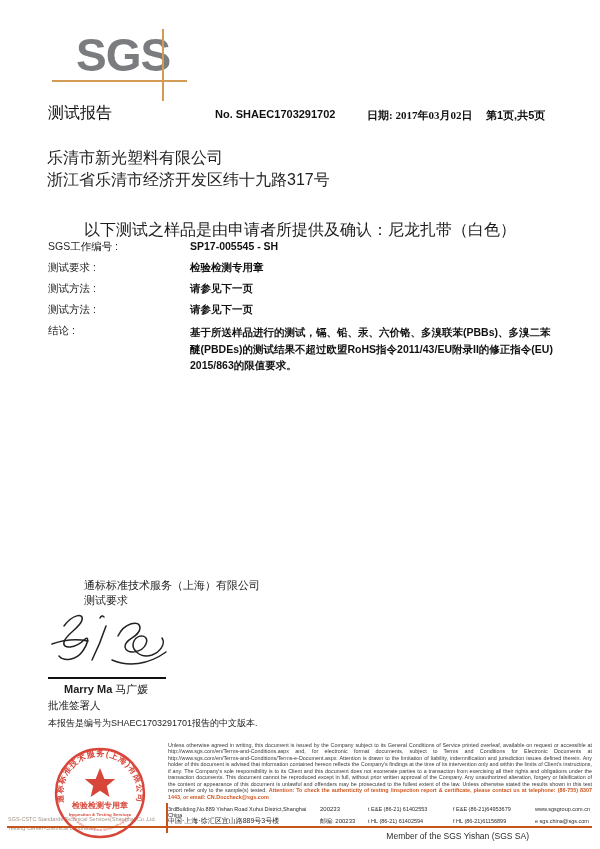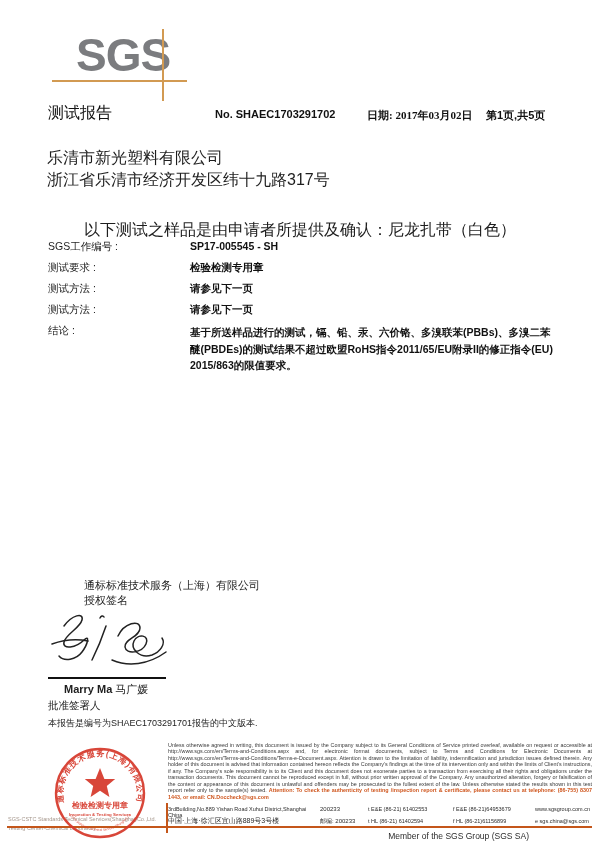--- a/index.html
+++ b/index.html
@@ -93,27 +93,27 @@
     <div class="field-row">
       <span class="field-label">测试方法 :</span>
       <span class="field-value">请参见下一页</span>
     </div>
     <div class="field-row">
       <span class="field-label">测试方法 :</span>
       <span class="field-value">请参见下一页</span>
     </div>
     <div class="field-row conclusion">
       <span class="field-label">结论 :</span>
-      <span class="field-value">基于所送样品进行的测试，镉、铅、汞、六价铬、多溴联苯(PBBs)、多溴二苯醚(PBDEs)的测试结果不超过欧盟RoHS指令2011/65/EU附录II的修正指令(EU) 2015/863的限值要求。</span>
+      <span class="field-value">基于所送样品进行的测试，镉、铅、汞、六价铬、多溴联苯(PBBs)、多溴二苯醚(PBDEs)的测试结果不超过欧盟RoHS指令2011/43/EU附录II的修正指令(EU) 2015/863的限值要求。</span>
     </div>
   </div>
 
   <div class="sig-company">
     <div>通标标准技术服务（上海）有限公司</div>
-    <div>授权签名</div>
+    <div>测试要求</div>
   </div>
 
   <svg class="sig-svg" width="130" height="66" viewBox="0 0 130 66">
     <g fill="none" stroke="#222" stroke-width="1.5" stroke-linecap="round" stroke-linejoin="round">
       <path d="M18 18 C26 7 38 4 36 12 C34 20 20 26 18 34 C16 42 30 40 38 32 C44 26 42 36 36 44 C30 52 18 54 13 48"></path>
       <path d="M6 36 C20 31 32 31 42 33"></path>
       <path d="M54 10 C55 8 57 7 58 9"></path>
       <path d="M60 18 C56 30 50 44 46 52"></path>
       <path d="M72 28 C78 15 94 11 94 20 C94 29 78 31 79 39 C80 47 96 45 100 36 C104 27 92 25 88 33 C84 41 94 51 106 47 C114 44 120 36 116 30"></path>
       <path d="M66 52 C82 59 102 57 120 44"></path>
@@ -148,21 +148,21 @@
       <span class="a1 cn">中国·上海·徐汇区宜山路889号3号楼</span>
       <span class="a2">邮编: 200233</span>
       <span class="a3">t HL (86-21) 61402594</span>
       <span class="a4">f HL (86-21)61156899</span>
       <span class="a5">e sgs.china@sgs.com</span>
     </div>
   </div>
 
   <div class="foot-vline"></div>
   <div class="foot-hline"></div>
-  <div class="member">Member of the SGS Group (SGS SA)</div>
+  <div class="member">Member of the SGS Yishan (SGS SA)</div>
 
   <svg class="stamp-svg" width="100" height="100" viewBox="-50 -50 100 100">
     <defs>
       <path id="arcTop" d="M -35 14 A 37.5 37.5 0 1 1 35 14"></path>
       <path id="arcBottom" d="M -31 21 A 37 37 0 0 0 31 21"></path>
     </defs>
     <circle cx="0" cy="0" r="44" fill="none" stroke="#d6392b" stroke-width="2.4"></circle>
     <polygon fill="#d6392b" points="0,-25 4.4,-13.9 15.2,-13.9 6.8,-7 9.4,3.9 0,-2.2 -9.4,3.9 -6.8,-7 -15.2,-13.9 -4.4,-13.9"></polygon>
     <text fill="#d6392b" font-size="8.2" font-weight="bold" letter-spacing="1" font-family="'Liberation Sans','DejaVu Sans',sans-serif">
       <textPath href="#arcTop" startOffset="50%" text-anchor="middle">通标标准技术服务(上海)有限公司</textPath>

